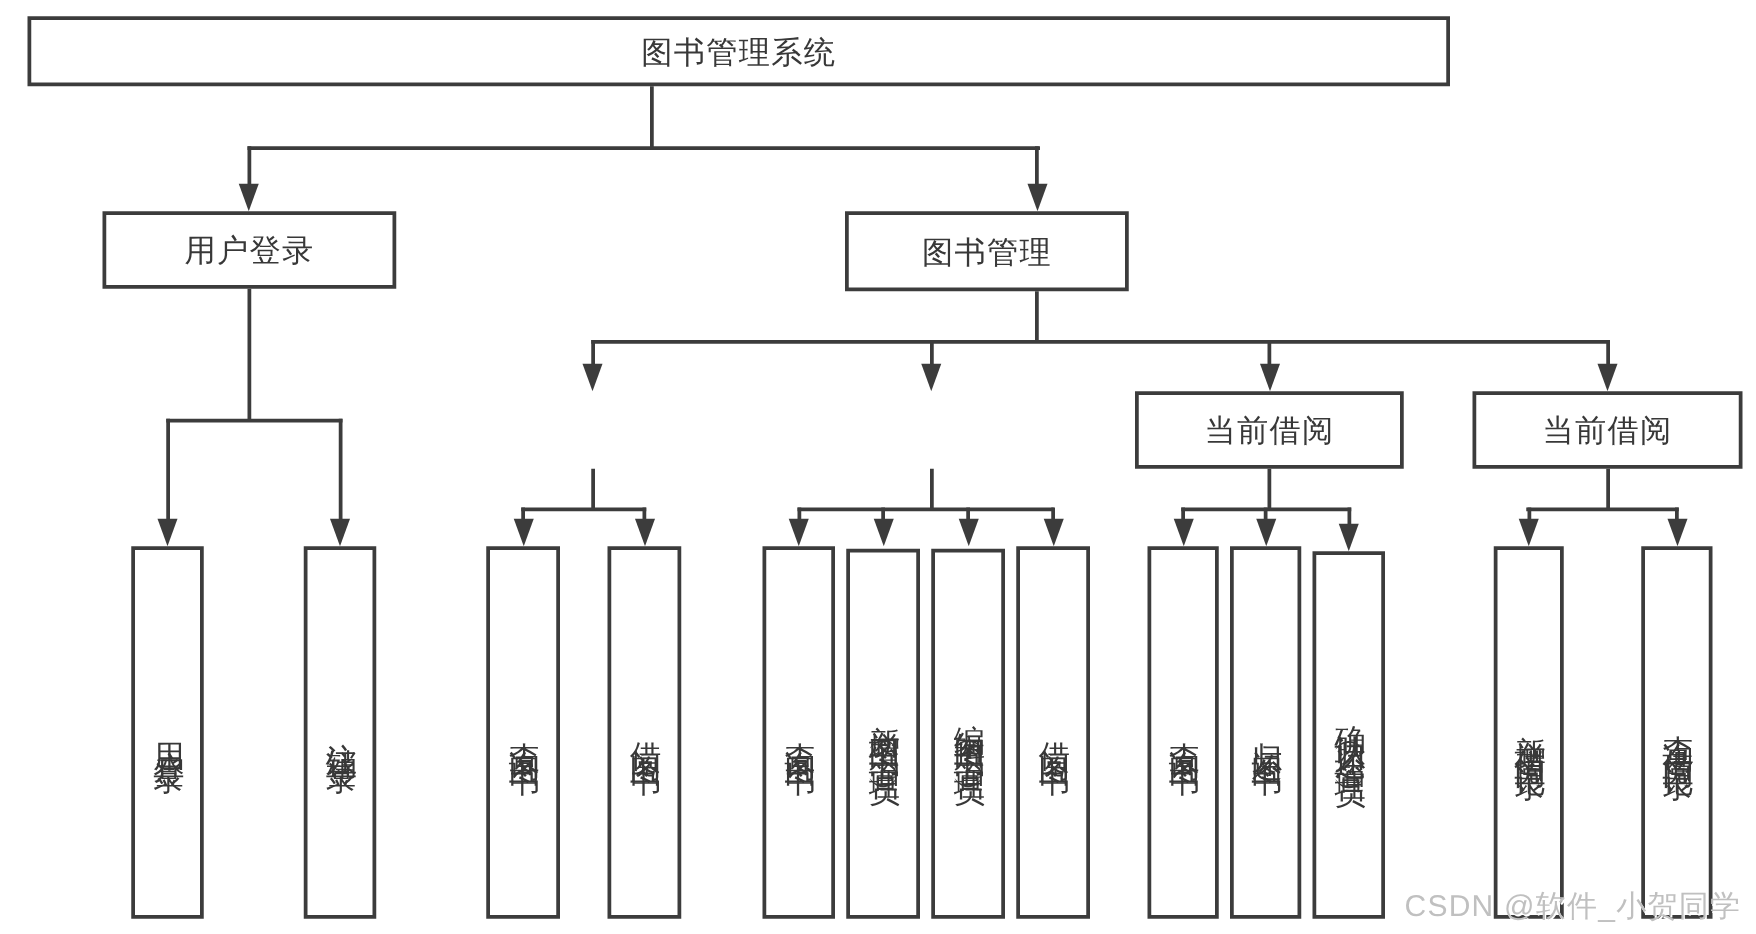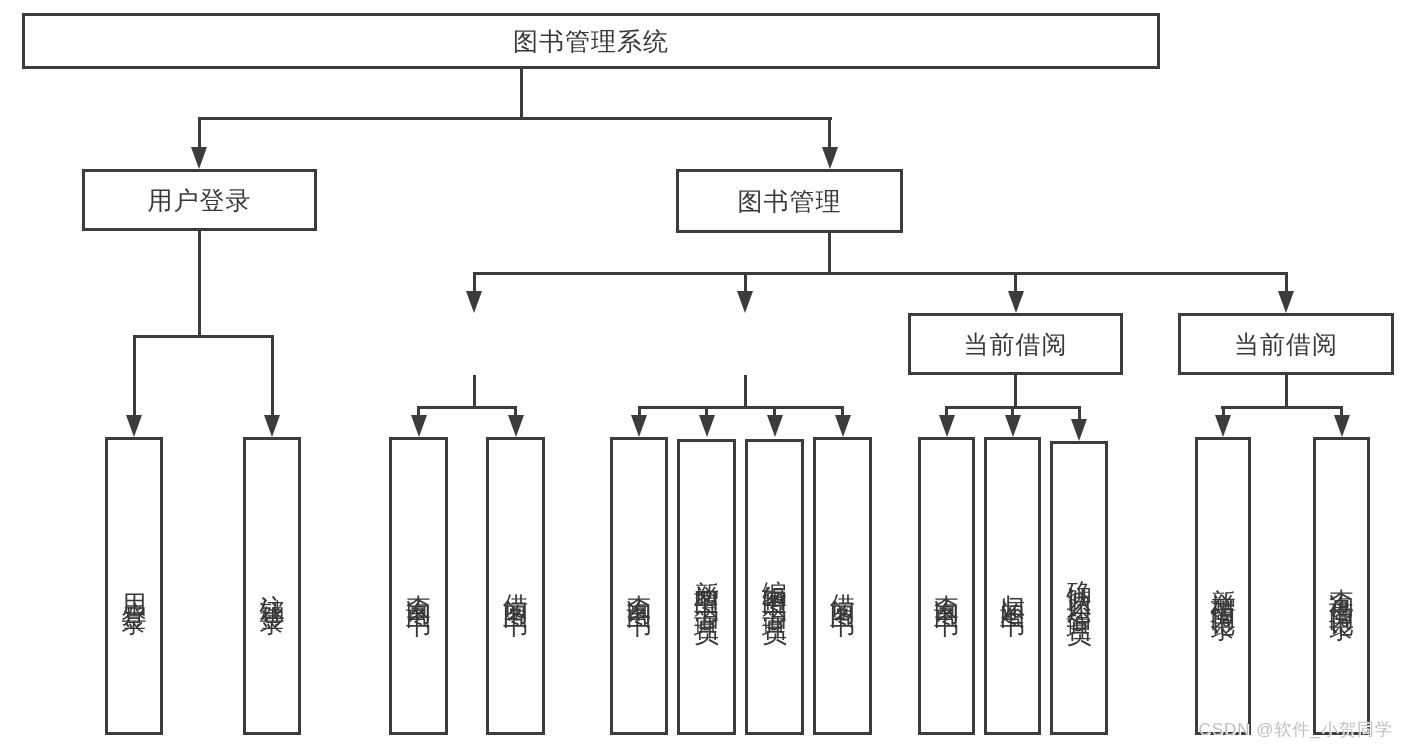--- a/index.html
+++ b/index.html
@@ -46,21 +46,21 @@
     width: 0;
     height: 0;
     border-left: 8px solid transparent;
     border-right: 8px solid transparent;
     border-top: 22px solid var(--line);
   }
   .watermark {
     position: absolute;
     right: 12px;
     bottom: 6px;
-    font-size: 17px;
+    font-size: 24px;
     color: #c0c0c0;
     text-shadow: 1px 1px 0 #ffffff;
     letter-spacing: 1px;
     z-index: 5;
   }
 </style>
 </head>
 <body>
 
 <div id="canvas">

